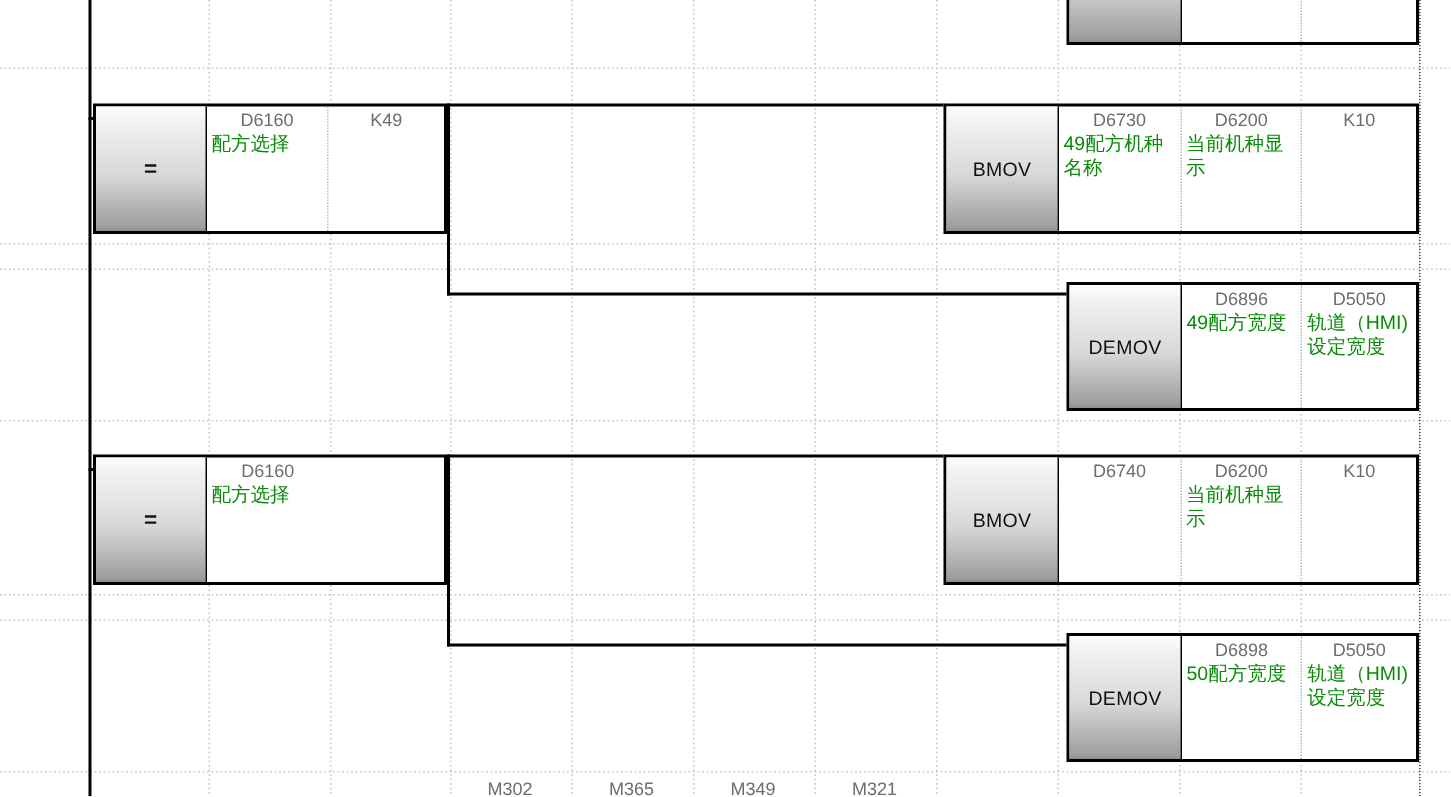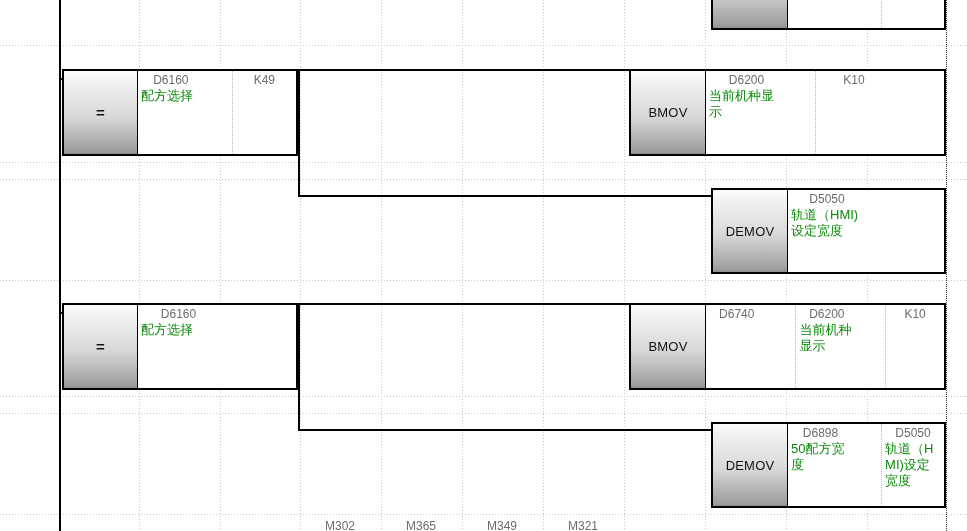--- a/index.html
+++ b/index.html
@@ -42,21 +42,21 @@
   }
   .ibox .opcode{
     position:absolute;left:0;top:0;bottom:0;
     background:linear-gradient(to bottom,#fdfdfd 0%,#f2f2f2 12%,#d8d8d8 55%,#9d9d9d 97%,#8e8e8e 100%);
     border-right:1px solid #000;
     display:flex;align-items:center;justify-content:center;
     font-size:13px;color:#111;letter-spacing:.2px;
     box-sizing:border-box;
   }
   .ibox .opcode.eqsym{font-size:15px;font-weight:bold;}
-  .operands{position:absolute;top:0;bottom:0;right:0;display:flex;gap:28px;}
+  .operands{position:absolute;top:0;bottom:0;right:0;display:flex;}
   .operand{
     position:relative;
     box-sizing:border-box;
     padding:2px 3px 0 3px;
     overflow:hidden;
   }
   .operand + .operand{border-left:1px dotted #b9b9b9;}
   .operand .dev{
     display:block;text-align:center;
     font-size:12px;color:#6c6c6c;
@@ -139,33 +139,41 @@
   <div class="wire-h" style="left:298px;top:69px;width:332px"></div>
 
   <div class="wire-v" style="left:298px;top:69px;height:128px"></div>
 
   <div class="wire-h" style="left:298px;top:195px;width:415px"></div>
 
   <div class="ibox" style="left:629px;top:69px;width:317px;height:87px;">
     <div class="opcode" style="width:75px">BMOV</div>
     <div class="operands" style="left:75px">
       <div class="operand" style="width:81px">
+        <span class="dev">D6730</span>
+        <span class="cmt">49配方机种名称</span>
+      </div>
+      <div class="operand" style="width:81px">
         <span class="dev">D6200</span>
         <span class="cmt">当前机种显示</span>
       </div>
       <div class="operand" style="width:77px">
         <span class="dev">K10</span>
         <span class="cmt"></span>
       </div>
     </div>
   </div>
 
   <div class="ibox" style="left:711px;top:188px;width:235px;height:86px;">
     <div class="opcode" style="width:75px">DEMOV</div>
     <div class="operands" style="left:75px">
+      <div class="operand" style="width:81px">
+        <span class="dev">D6896</span>
+        <span class="cmt">49配方宽度</span>
+      </div>
       <div class="operand" style="width:78px">
         <span class="dev">D5050</span>
         <span class="cmt">轨道（HMI)设定宽度</span>
       </div>
     </div>
   </div>
 
   <div class="wire-h" style="left:59px;top:312px;width:5px"></div>
 
   <div class="ibox" style="left:62px;top:303px;width:236px;height:87px;">

